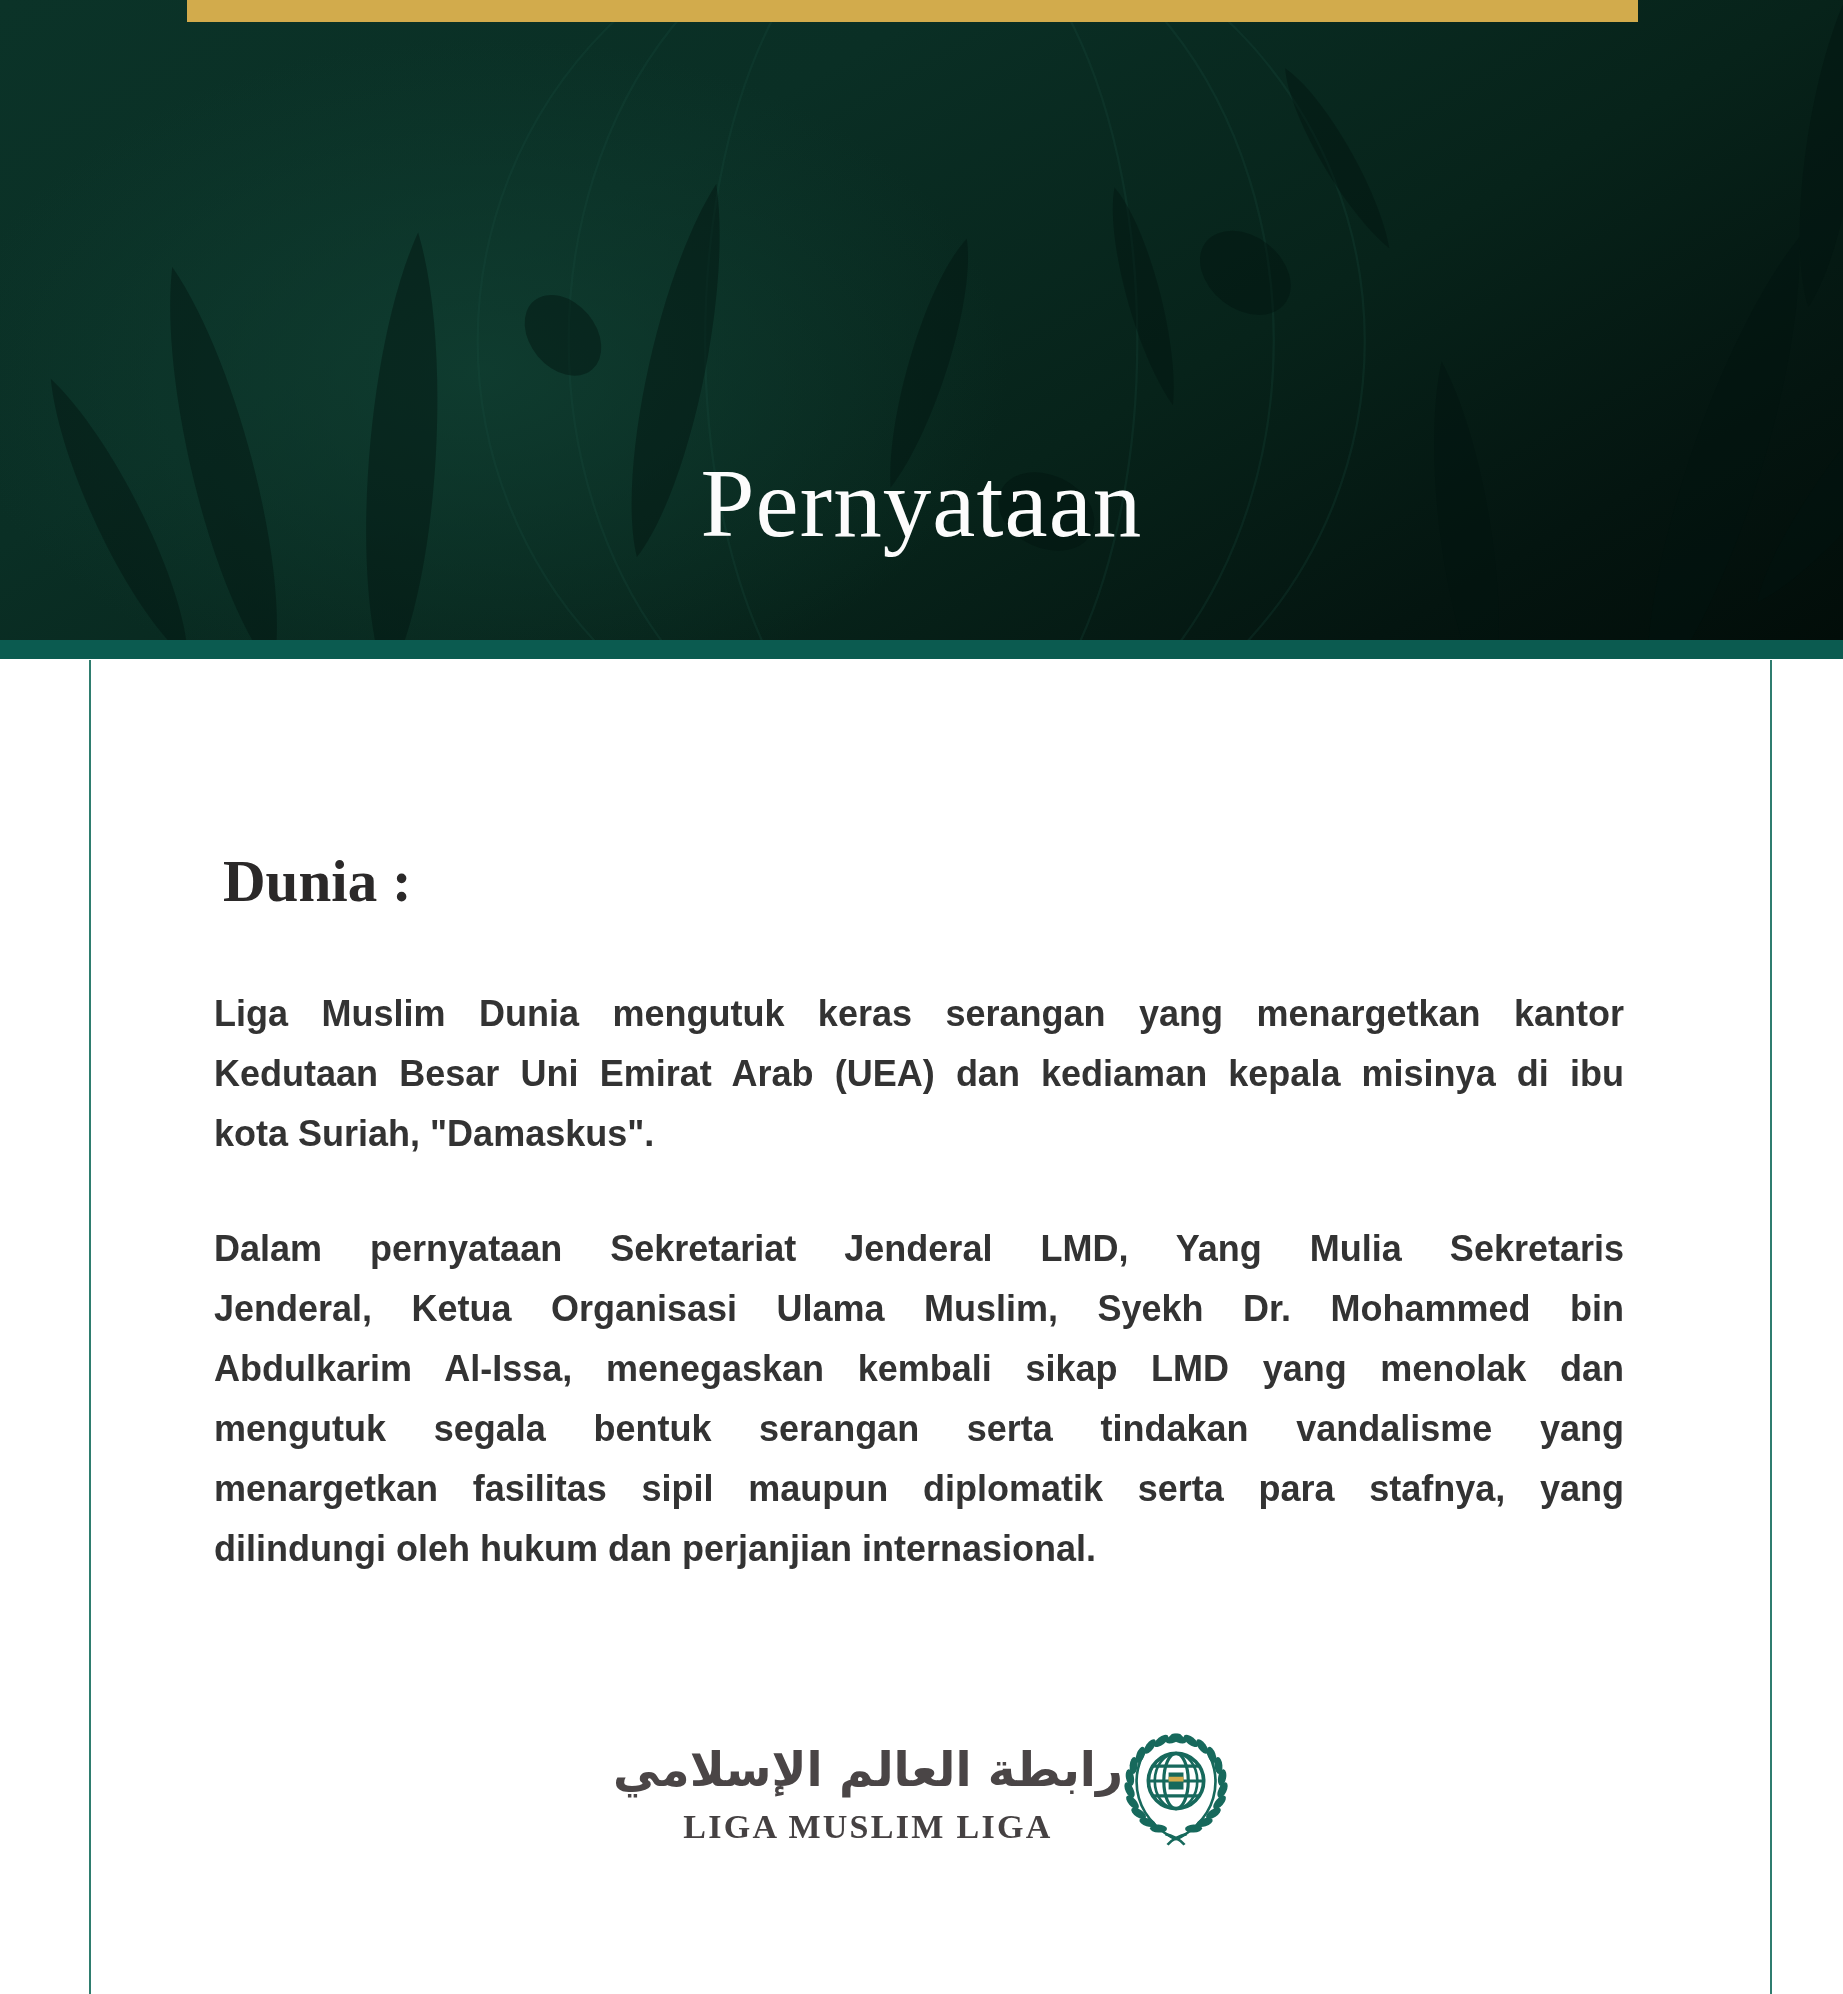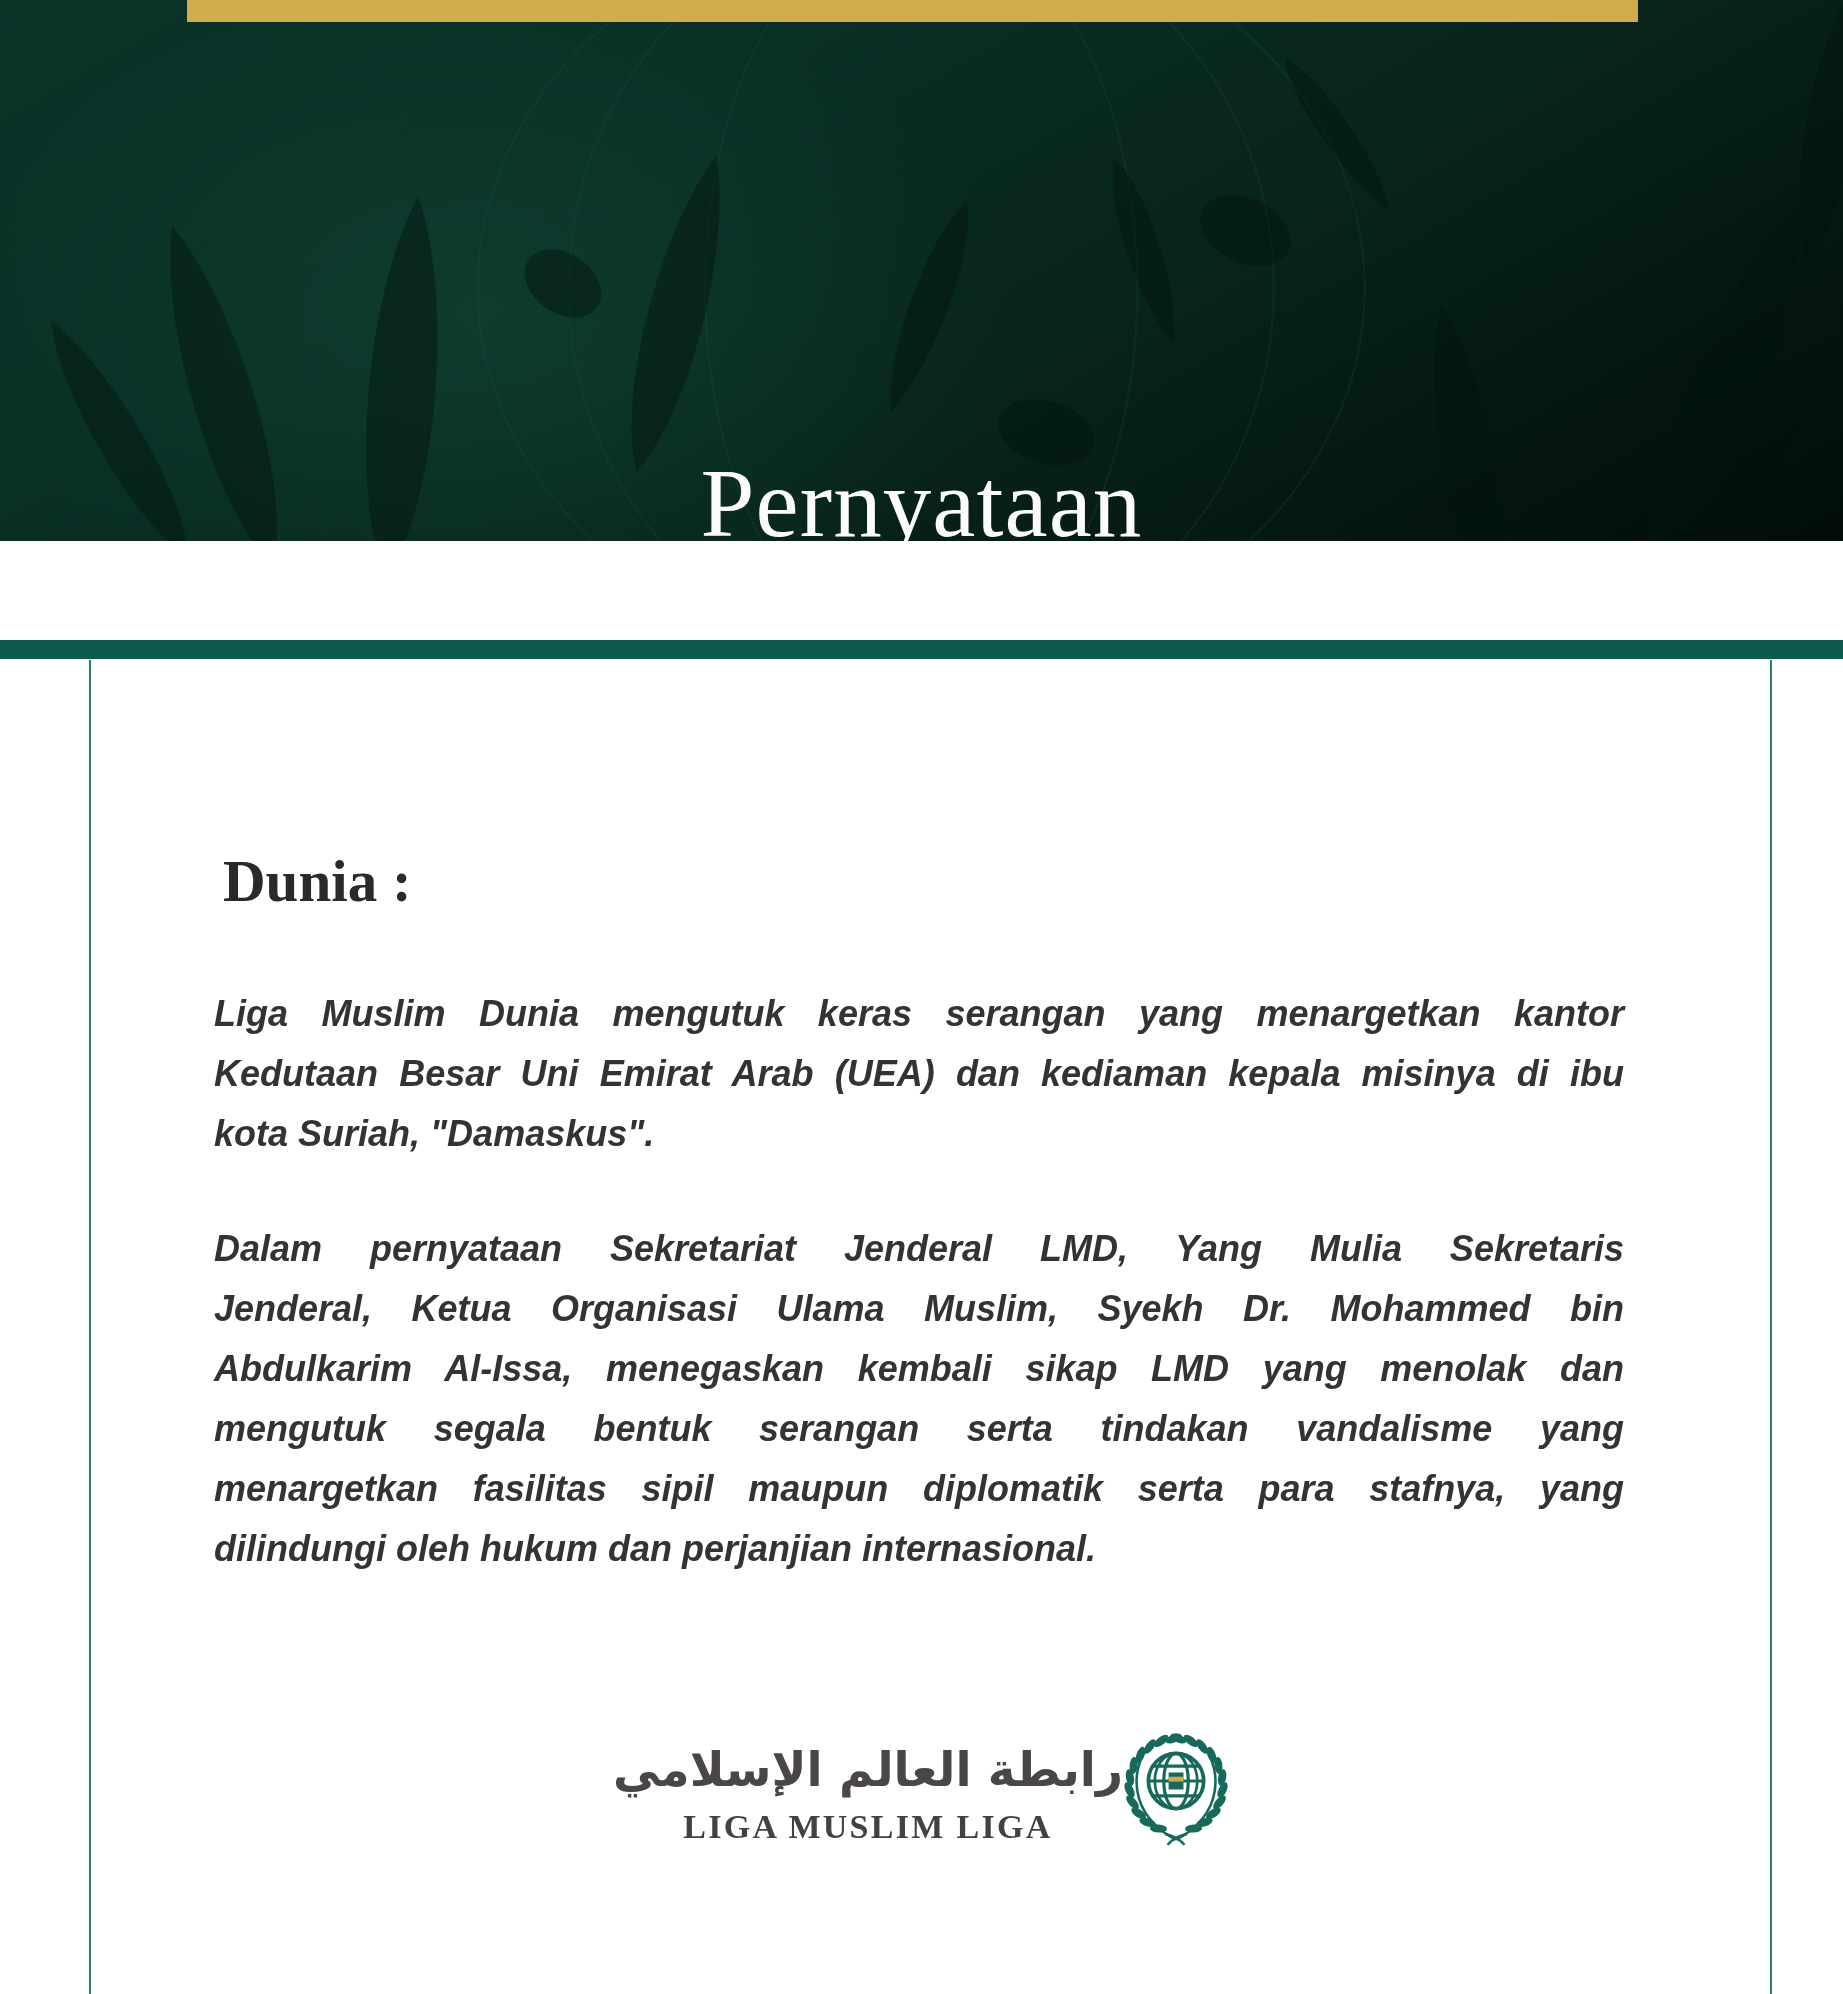--- a/index.html
+++ b/index.html
@@ -1,20 +1,20 @@
 <!DOCTYPE html>
 <html style="font-size:9px"><head>
 <meta charset="utf-8">
 <style>
   html,body{margin:0;padding:0;background:#ffffff;}
   .page{position:relative;width:1843px;height:1995px;background:#ffffff;overflow:hidden;
         font-family:"Liberation Sans",sans-serif;}
 
   
-  .header{position:absolute;left:0;top:0;width:1843px;height:541px;overflow:hidden;
+  .header{position:absolute;left:0;top:0;width:1843px;height:640px;overflow:hidden;
           background:
             radial-gradient(ellipse 853px 540px at 26% 58%, rgba(16,62,49,.85) 0%, rgba(16,62,49,0) 62%),
             linear-gradient(150deg,#0b3328 0%,#0a2f25 32%,#07231a 62%,#041510 84%,#020d09 100%);}
   .header-art{position:absolute;left:0;top:0;width:100%;height:100%;}
   .gold-bar{position:absolute;left:187px;top:0;width:1451px;height:22px;}
   .page-title{position:absolute;left:0;top:455px;width:1843px;text-align:center;
               font-family:"Liberation Serif",serif;font-weight:400;font-size:97px;line-height:1;
               color:#fcfcfc;letter-spacing:1.1px;}
   .teal-band{position:absolute;left:0;top:640px;width:1843px;height:19.3px;}
 
@@ -24,21 +24,21 @@
   .vline.right{left:1770px;}
 
   
   .makkah{position:absolute;left:223px;top:852px;font-family:"Liberation Serif",serif;
           font-weight:700;font-size:59px;line-height:1;color:#2b2929;}
   .para{position:absolute;left:214px;width:1410px;color:#333333;
         font-family:"Liberation Sans",sans-serif;font-weight:600;font-size:36px;}
   .para.p1{top:984px;}
   .para.p2{top:1219px;}
   .pline{height:60px;line-height:60px;text-align:justify;text-align-last:justify;
-         white-space:nowrap;font-style:italic;}
+         white-space:nowrap;}
   .pline.last{text-align-last:left;}
 
   
   .logo{position:absolute;left:50%;top:1730px;transform:translateX(-50%);
         display:flex;align-items:center;}
   .logo-texts{display:flex;flex-direction:column;align-items:center;}
   .logo-arabic{font-family:"DejaVu Sans",sans-serif;font-weight:700;font-size:47px;line-height:1.5;
                color:#4a4546;direction:rtl;white-space:nowrap;}
   .logo-latin{margin-top:3.4px;font-family:"Liberation Serif",serif;font-weight:700;font-size:34px;
               letter-spacing:2.3px;color:#454142;white-space:nowrap;}

